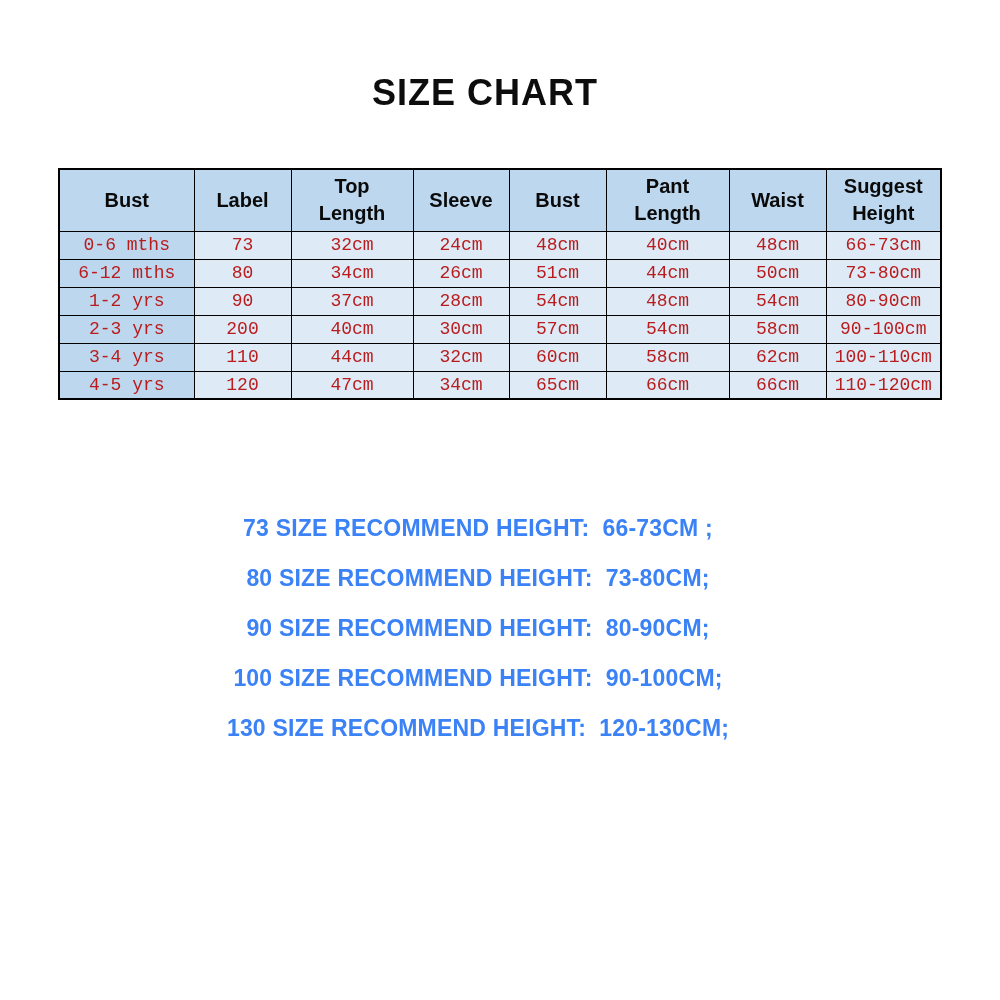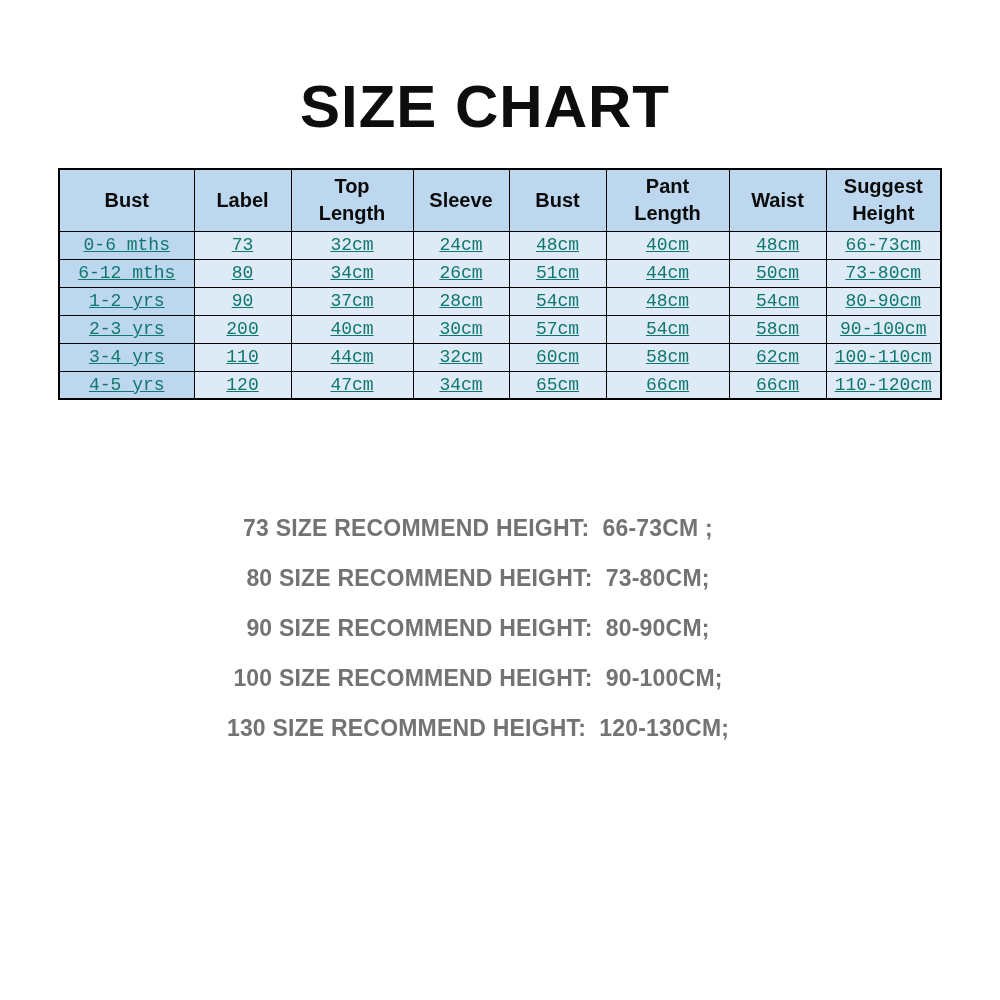--- a/index.html
+++ b/index.html
@@ -9,21 +9,21 @@
     font-family: "Liberation Sans", sans-serif;
     color: #000;
   }
 
   .page-title {
     position: absolute;
     top: 72px;
     left: 0;
     width: 970px;
     text-align: center;
-    font-size: 60px;
+    font-size: 36px;
     font-weight: 800;
     letter-spacing: 1px;
     color: #0d0d0d;
     white-space: pre;
   }
 
   .size-table {
     position: absolute;
     left: 58px;
     top: 168px;
@@ -46,41 +46,40 @@
     line-height: 1.35;
     padding: 0 14px;
     color: #0a0a0a;
   }
   .size-table td {
     background: #deebf7;
     height: 28px;
     font-family: "Liberation Mono", "DejaVu Sans Mono", monospace;
     font-size: 18px;
     font-weight: 400;
-    color: #0f766e;
+    color: #b91c1c;
     white-space: nowrap;
-    text-decoration: underline;
   }
   .size-table td.first-col {
     background: #bdd7ee;
   }
 
   .notes {
     position: absolute;
     top: 503px;
     left: 0;
     width: 956px;
   }
   .note-line {
     height: 50px;
     line-height: 50px;
     text-align: center;
     font-size: 23px;
     font-weight: 800;
-    color: #737373;
+    color: #3b82f6;
     white-space: pre;
     letter-spacing: 0.2px;
   }
 </style>
 </head>
 <body>
 
 <div class="page-title">SIZE CHART</div>
 
 <table class="size-table">

